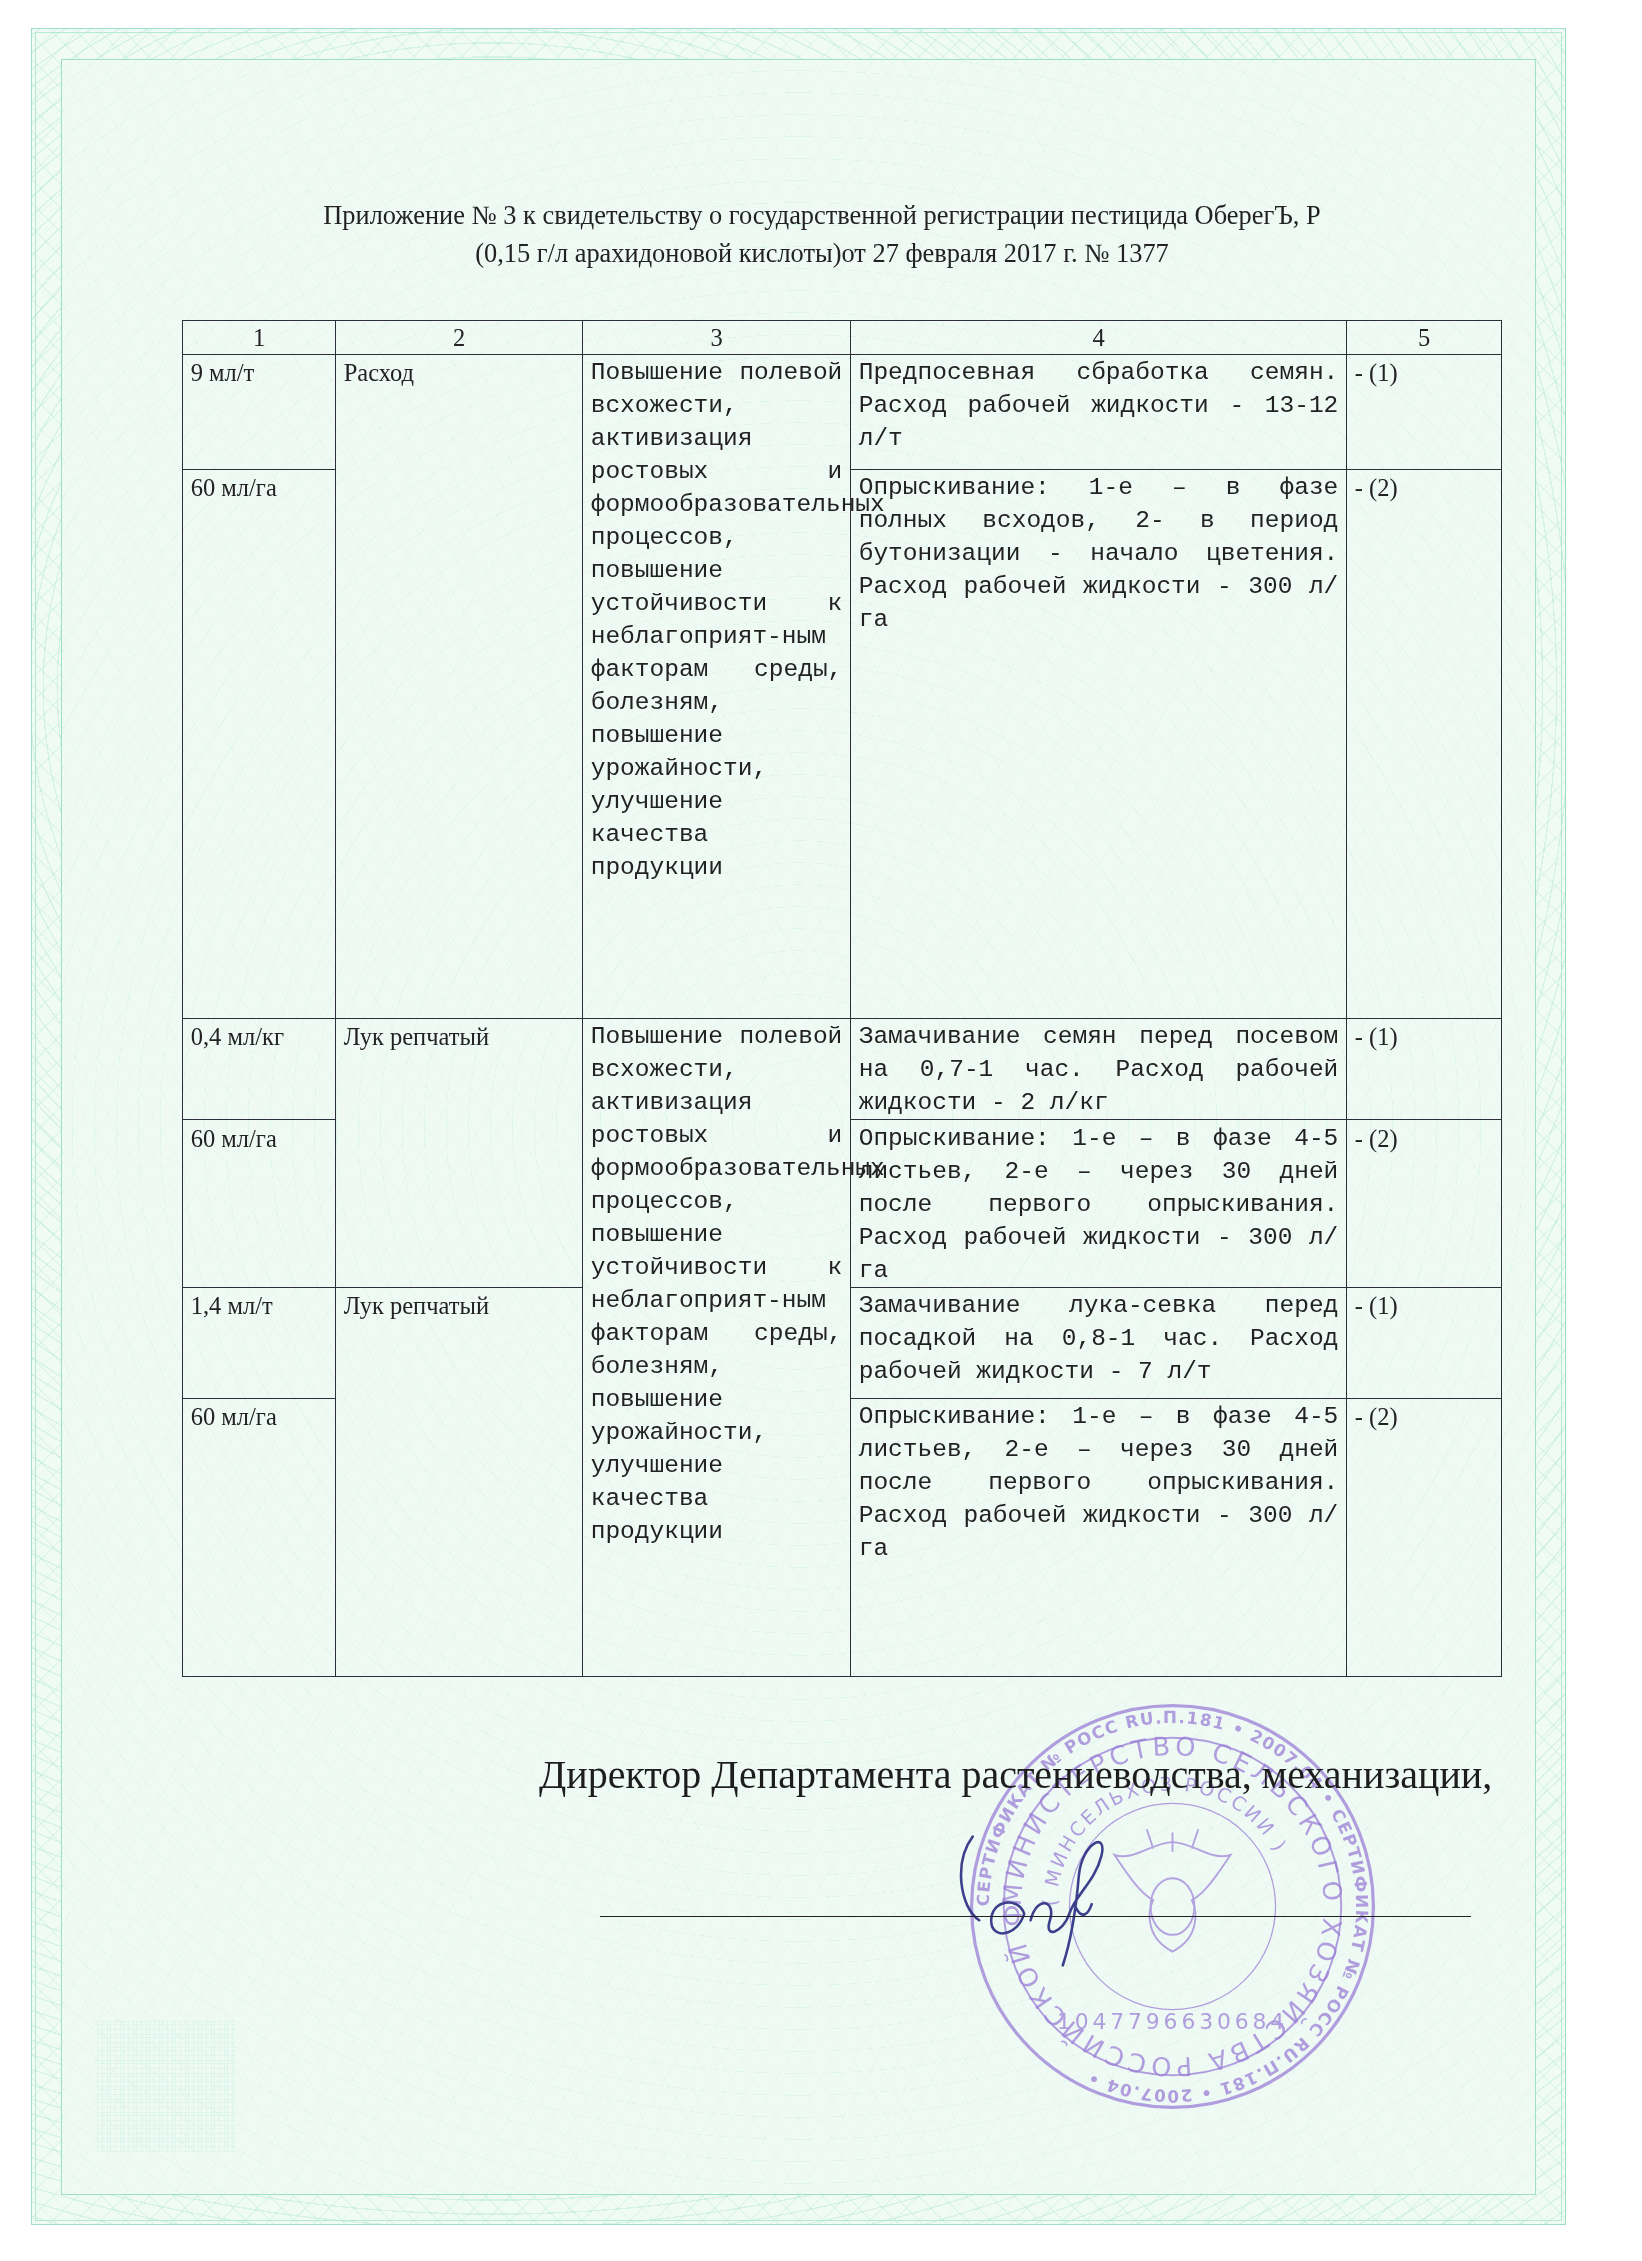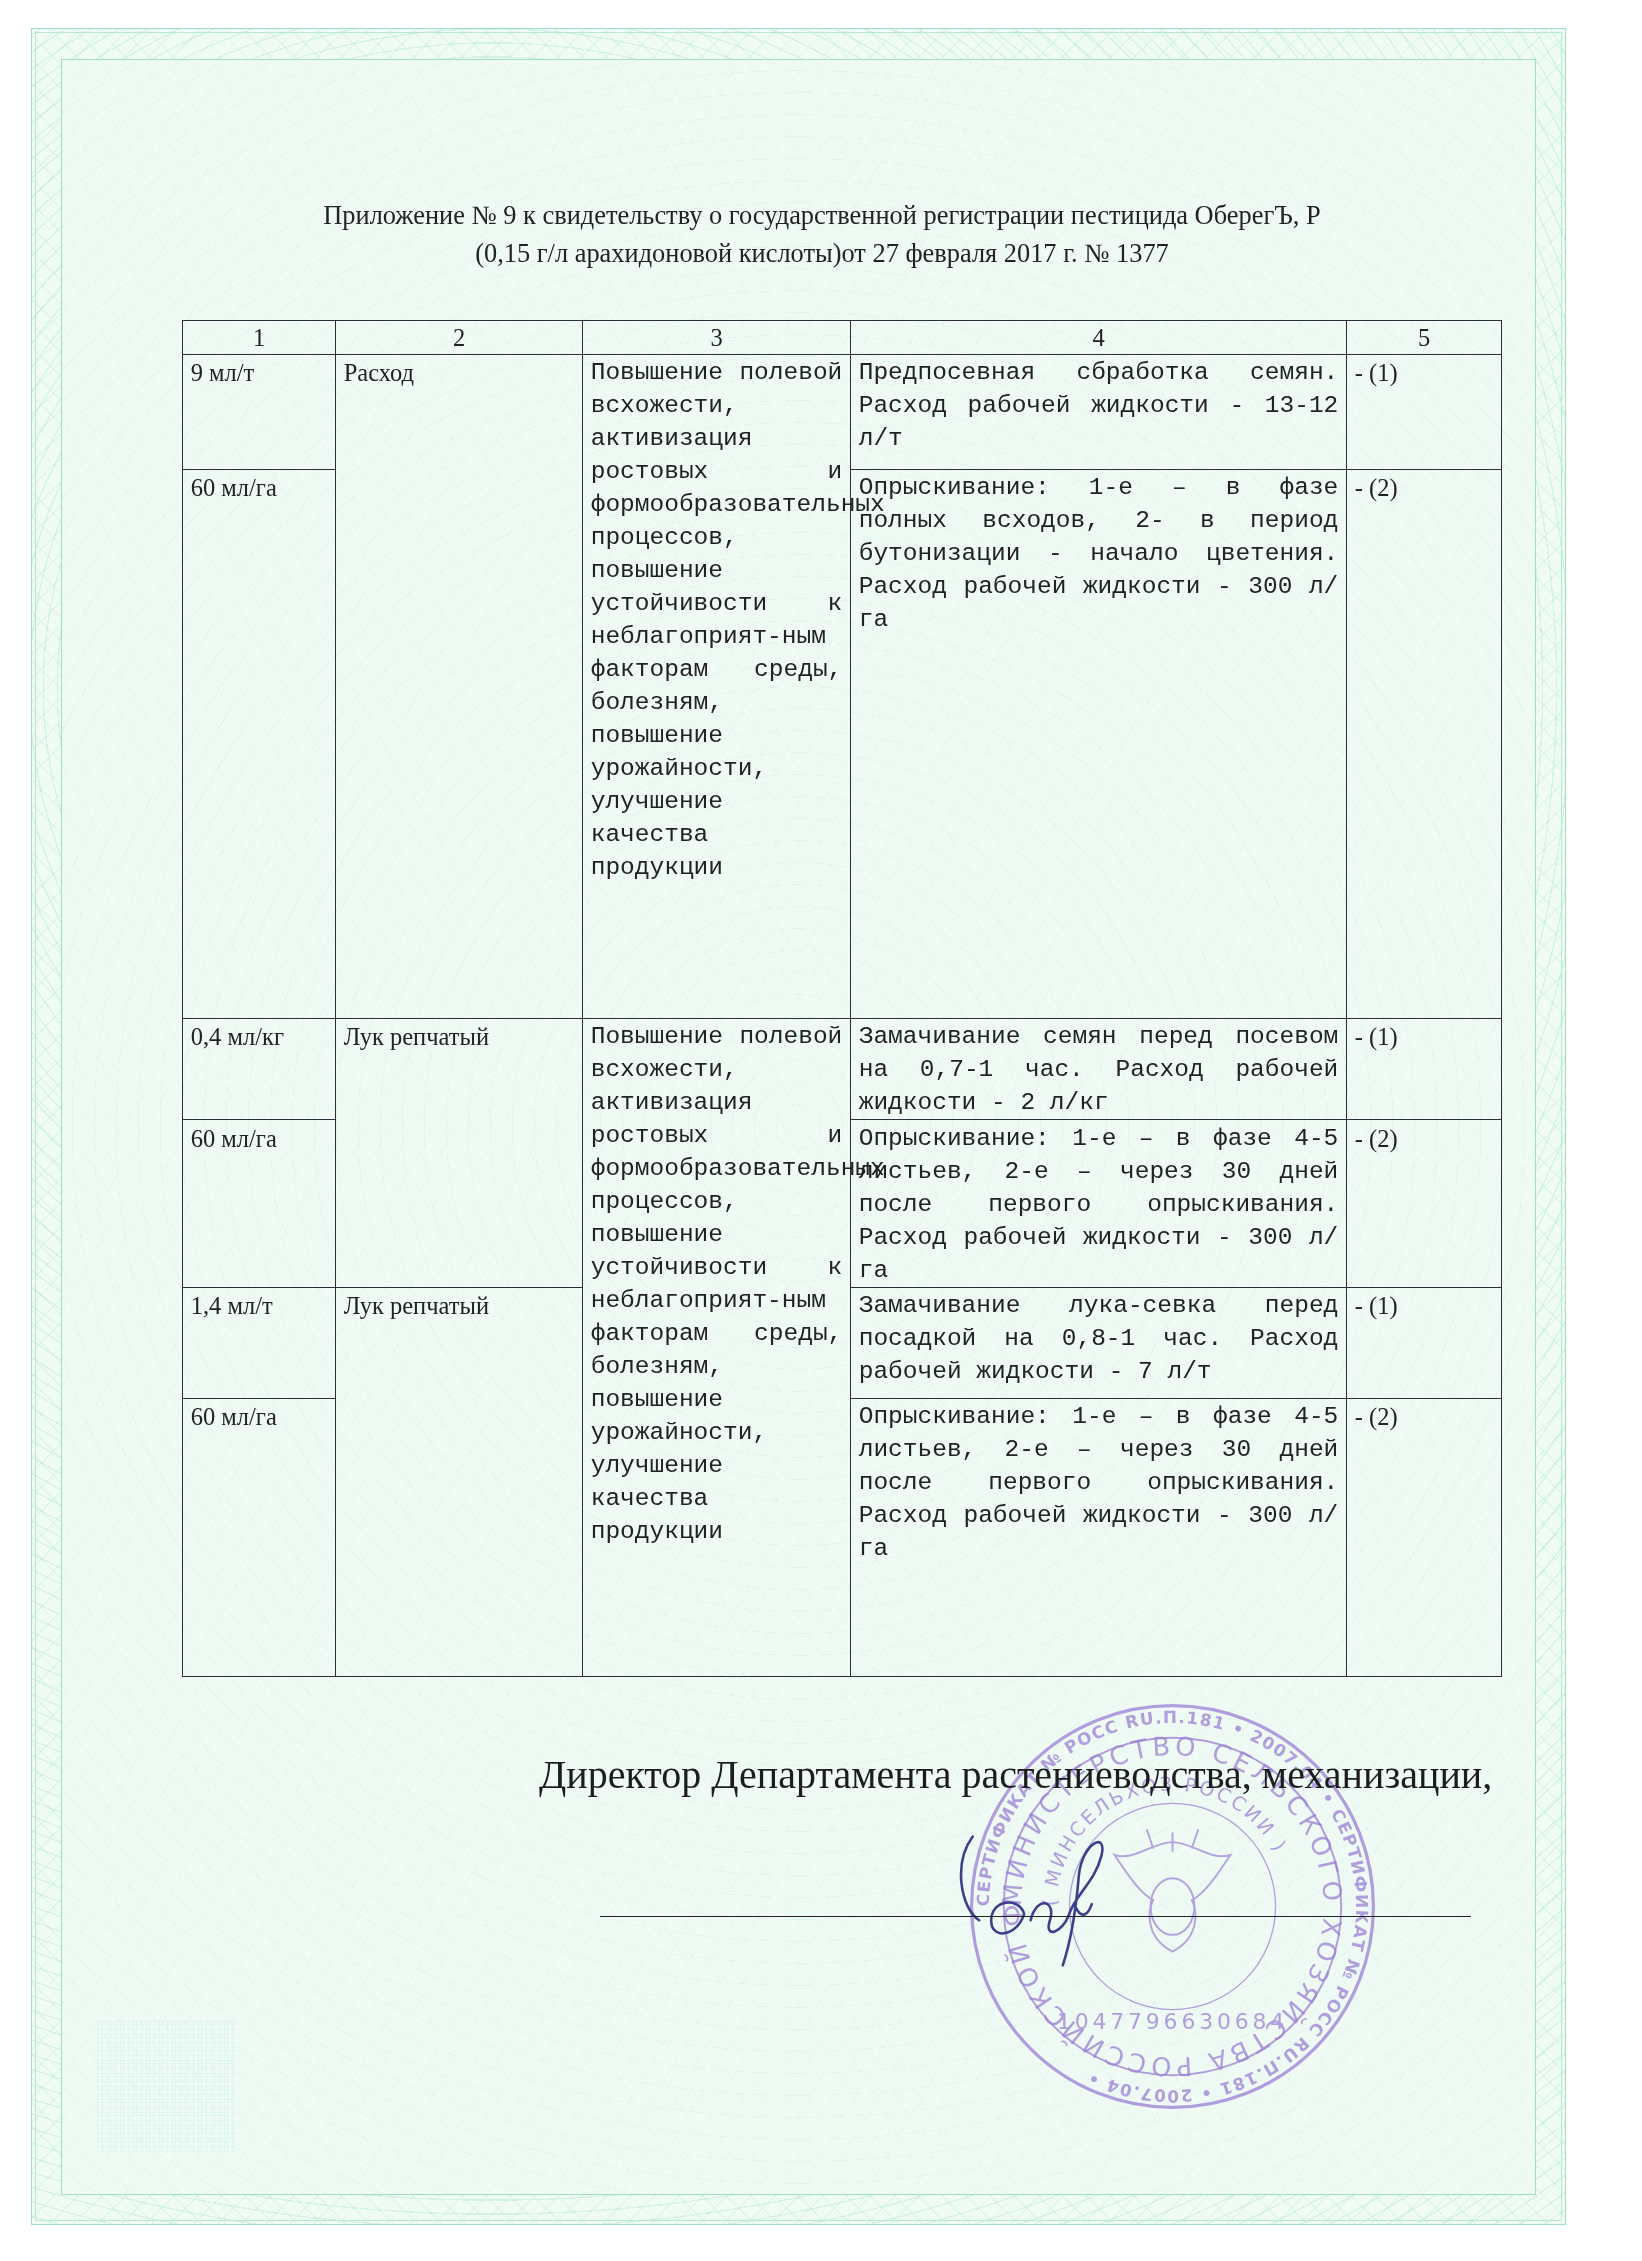--- a/index.html
+++ b/index.html
@@ -69,21 +69,21 @@
   .signature { position: absolute; left: 947px; top: 1817px; width: 193px; height: 155px; }
 </style>
 </head>
 <body>
 
 <div class="frame-outer"></div>
 <div class="frame-inner"></div>
 <div class="watermark-patch"></div>
 
 <div class="title">
-  <div>Приложение № 9 к свидетельству о государственной регистрации пестицида ОберегЪ, Р</div>
+  <div>Приложение № 3 к свидетельству о государственной регистрации пестицида ОберегЪ, Р</div>
   <div>(0,15 г/л арахидоновой кислоты)от 27 февраля 2017 г. № 1377</div>
 </div>
 
 <table class="reg">
   <colgroup>
     <col style="width:153px">
       <col style="width:247px">
       <col style="width:268px">
       <col style="width:496px">
       <col style="width:155px">

